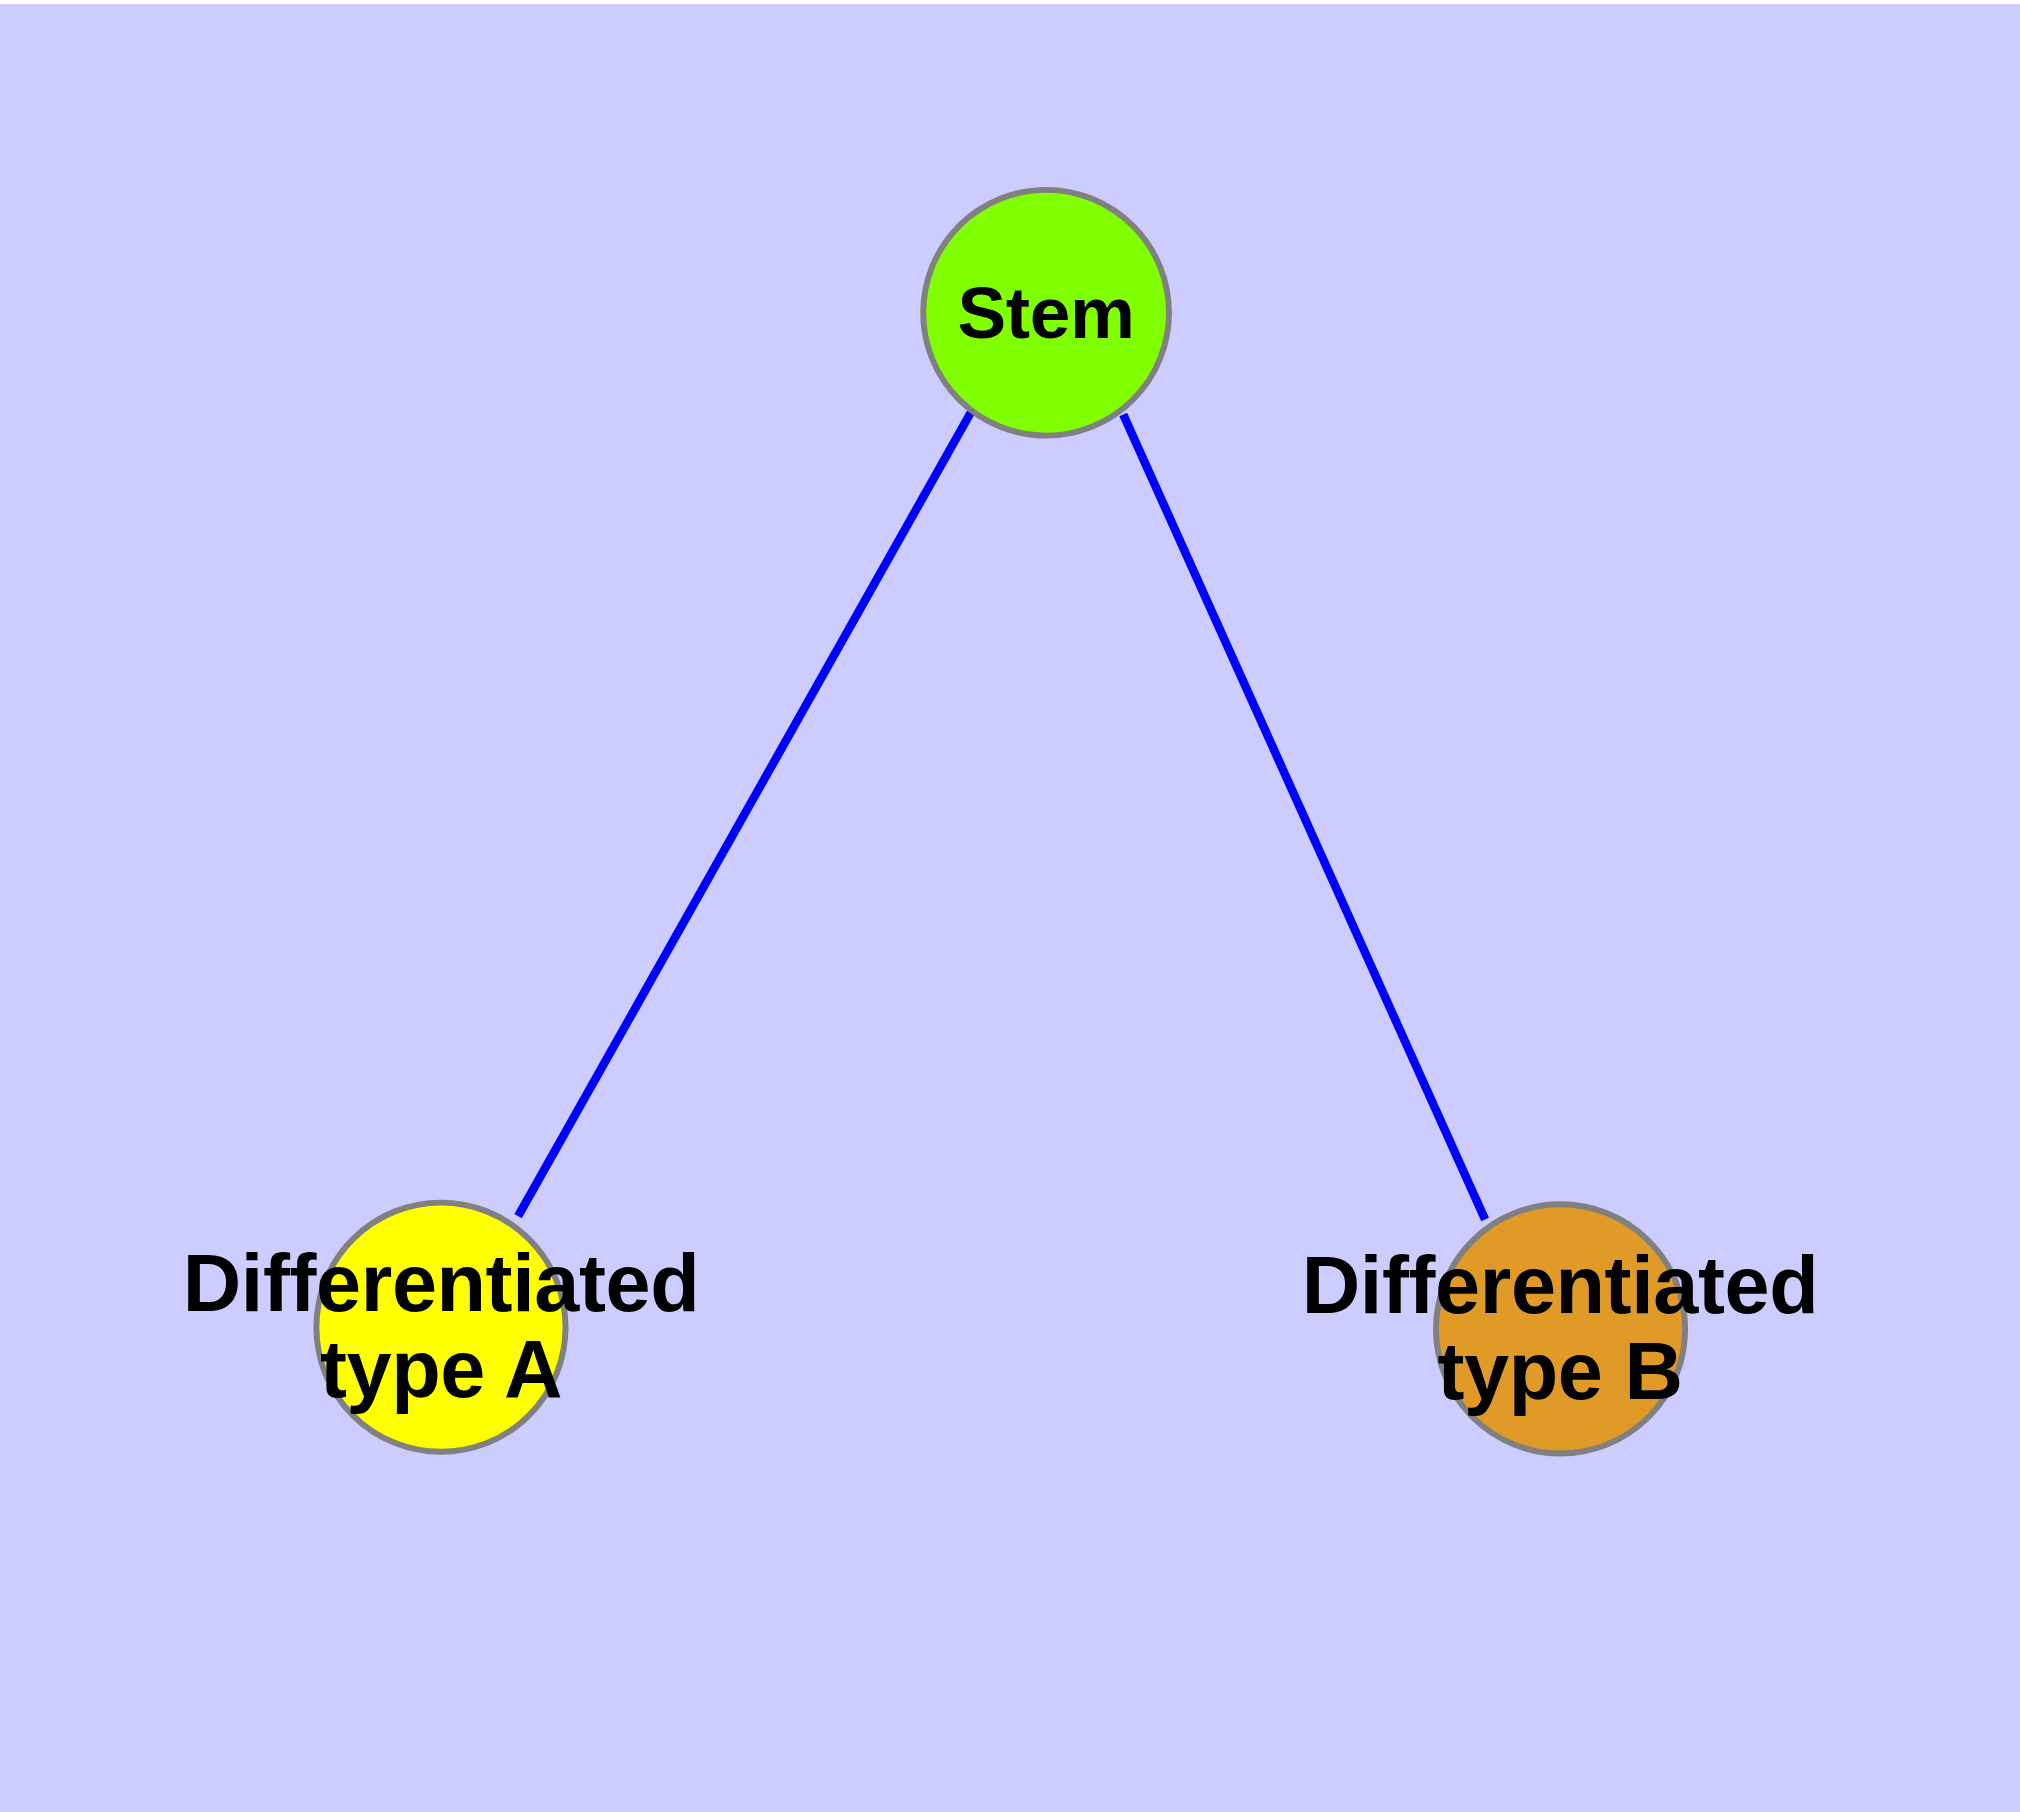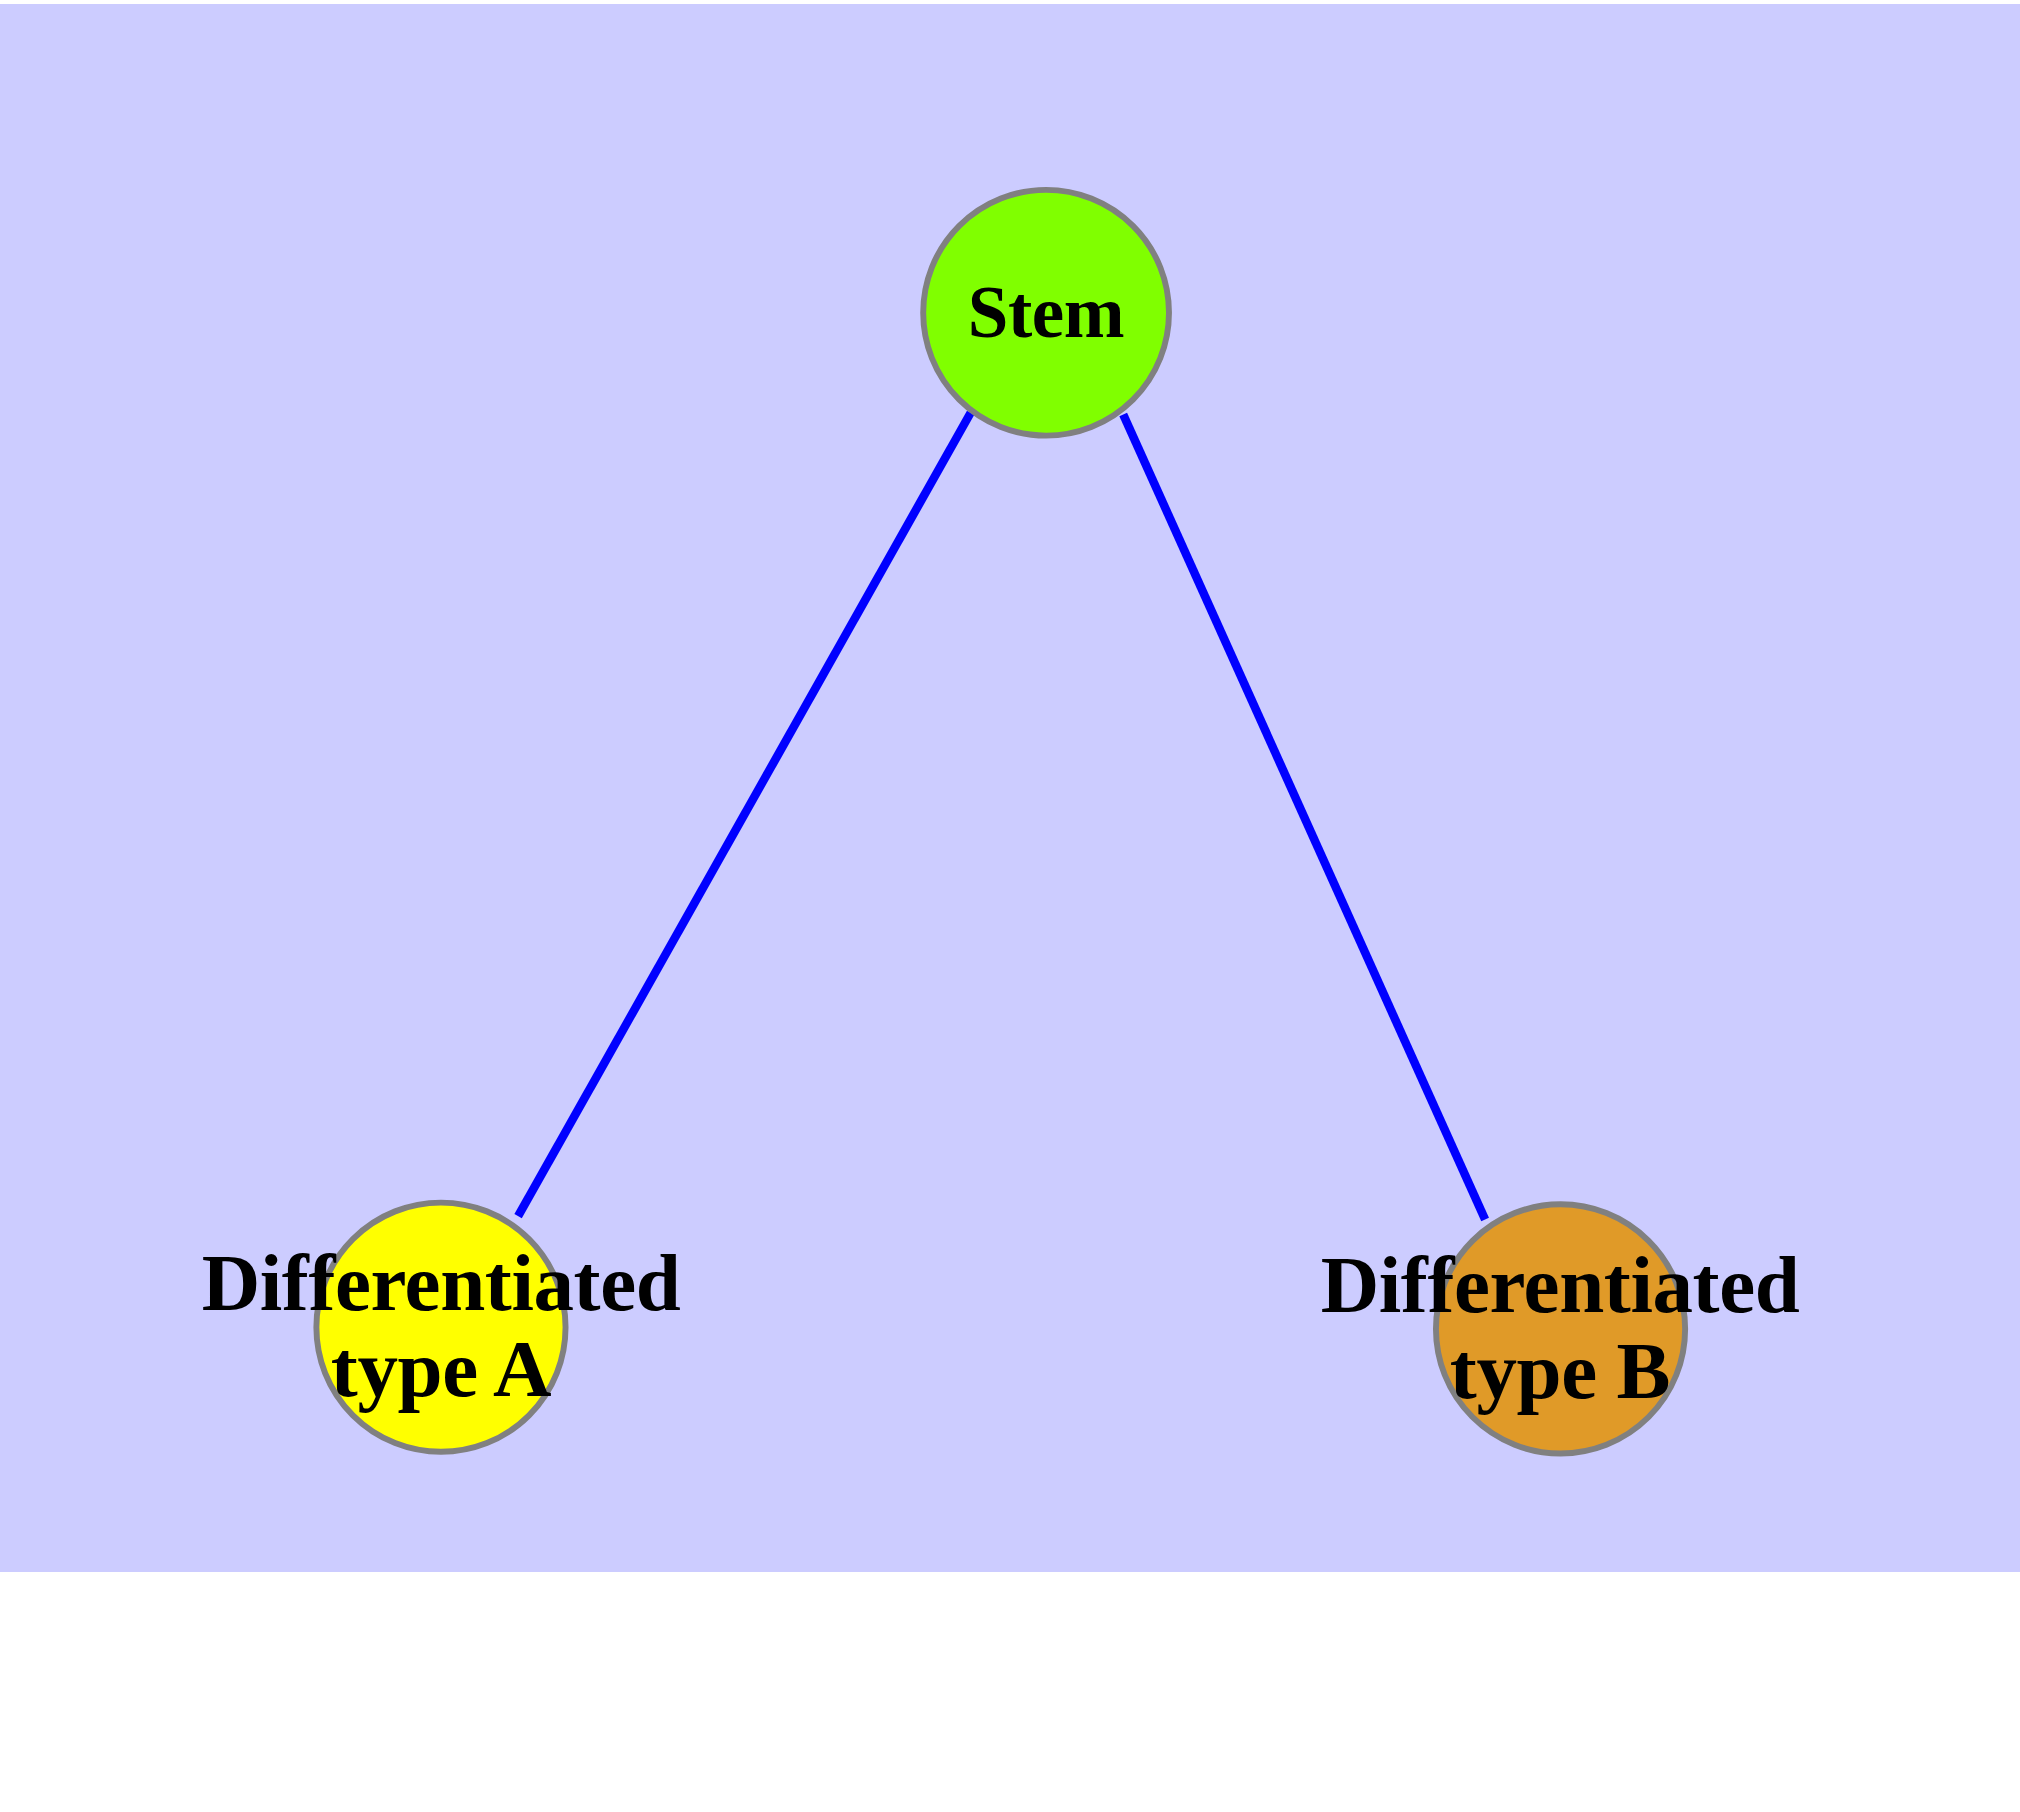--- a/index.html
+++ b/index.html
@@ -4,24 +4,24 @@
 <title>Cell Differentiation Graph</title>
 <style>
   html, body {
     margin: 0;
     padding: 0;
     background: #ffffff;
   }
   #canvas {
     position: relative;
     width: 2021px;
-    height: 1572px;
+    height: 1812px;
     background: #ccccff;
     overflow: hidden;
-    font-family: Liberation Serif, serif;
+    font-family: Liberation Sans, sans-serif;
   }
   
   #top-strip {
     position: absolute;
     left: 0; top: 0;
     width: 2021px;
     height: 4.2px;
     background: #ffffff;
   }
   #graph-svg {

